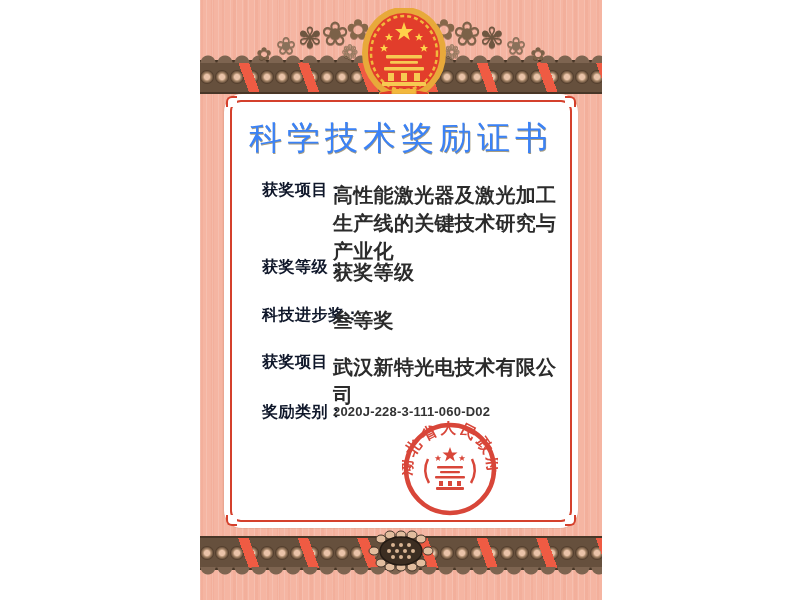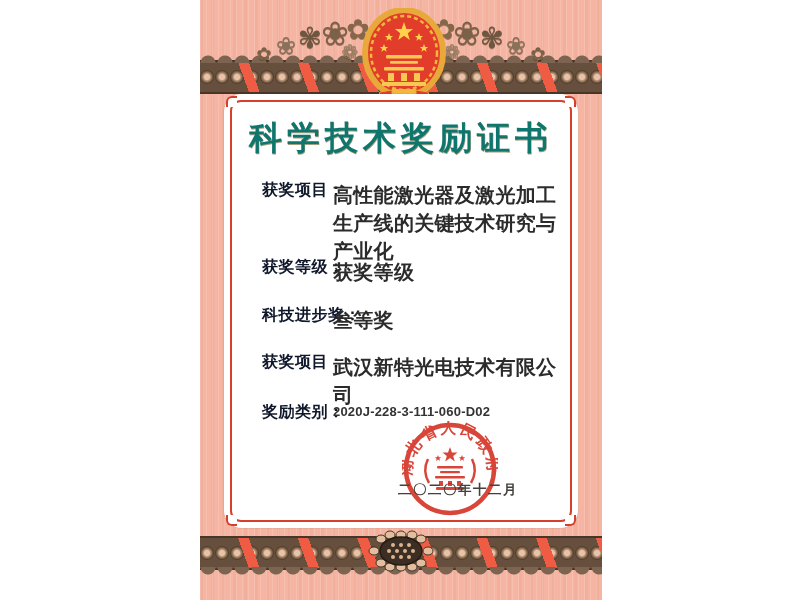--- a/index.html
+++ b/index.html
@@ -39,22 +39,22 @@
     border-radius:18px;z-index:3;box-shadow:0 0 0 1px rgba(120,60,40,.08);}
   .panel-border{position:absolute;left:6px;top:6px;right:6px;bottom:6px;
     border:2px solid #d4402c;border-radius:11px;}
   .corner{position:absolute;width:9px;height:9px;background:#ffffff;border:2px solid #d4402c;}
   .corner.tl{left:-6px;top:-6px;border-right:none;border-bottom:none;border-top-left-radius:6px;}
   .corner.tr{right:-6px;top:-6px;border-left:none;border-bottom:none;border-top-right-radius:6px;}
   .corner.bl{left:-6px;bottom:-6px;border-right:none;border-top:none;border-bottom-left-radius:6px;}
   .corner.br{right:-6px;bottom:-6px;border-left:none;border-top:none;border-bottom-right-radius:6px;}
   
   .title{position:absolute;left:0;top:22px;width:100%;text-align:center;
-    font-family:"DejaVu Serif","Liberation Serif",serif;font-weight:bold;
-    font-size:33px;letter-spacing:5px;color:#0f766e;
+    font-family:"DejaVu Serif","Liberation Serif",serif;font-weight:normal;
+    font-size:33px;letter-spacing:5px;color:#3b82f6;
     text-shadow:0.5px 0.5px 0 rgba(95,77,25,.55);}
   .row{position:absolute;left:0;width:100%;}
   .row .lbl{position:absolute;left:38px;top:0;font-size:16px;font-weight:bold;color:#0f172a;
     letter-spacing:0.5px;white-space:nowrap;}
   .row .val{position:absolute;left:109px;top:1px;width:232px;font-size:20px;font-weight:bold;
     color:#2b2b2b;line-height:1.4;letter-spacing:0.3px;}
   .row-1{top:86px;}  .row-2{top:163px;}  .row-3{top:211px;}  .row-4{top:258px;}
   .row-5{top:308px;}
   .row-5 .val{font-weight:bold;font-size:13px;letter-spacing:0.2px;color:#333;}
   
@@ -193,16 +193,15 @@
           <rect x="37" y="60" width="4" height="5"></rect>
             <rect x="46" y="60" width="4" height="5"></rect>
             <rect x="55" y="60" width="4" height="5"></rect>
           <rect x="34" y="66" width="28" height="3" rx="1"></rect>
         </g>
         <path d="M 26 38 Q 20 50 27 62" fill="none" stroke="#d6392b" stroke-width="2.5"></path>
         <path d="M 70 38 Q 76 50 69 62" fill="none" stroke="#d6392b" stroke-width="2.5"></path>
       </svg>
     </div>
 
-    <div class="date">二〇二〇年十二月</div>
 
   </div>
 </div>
 
 </body></html>

